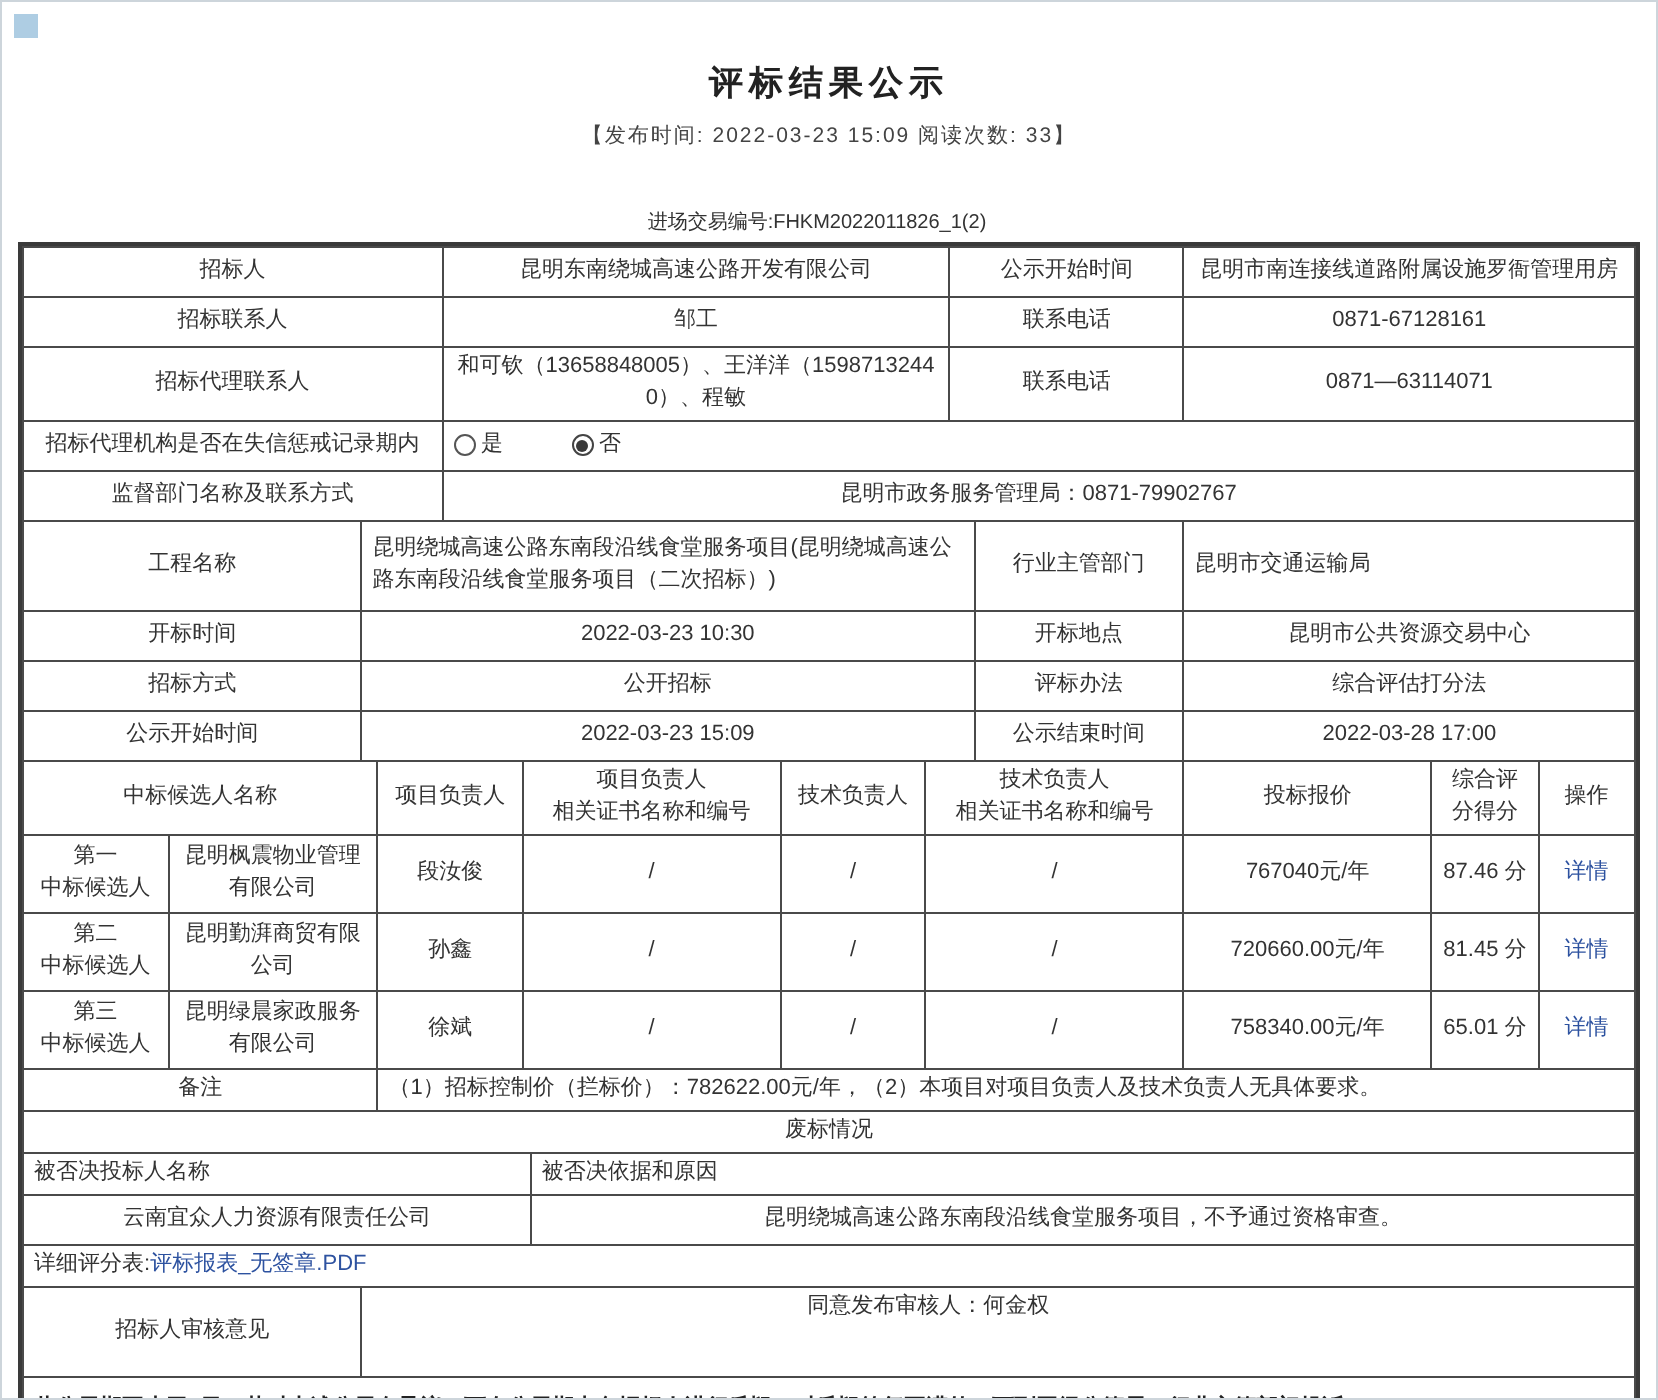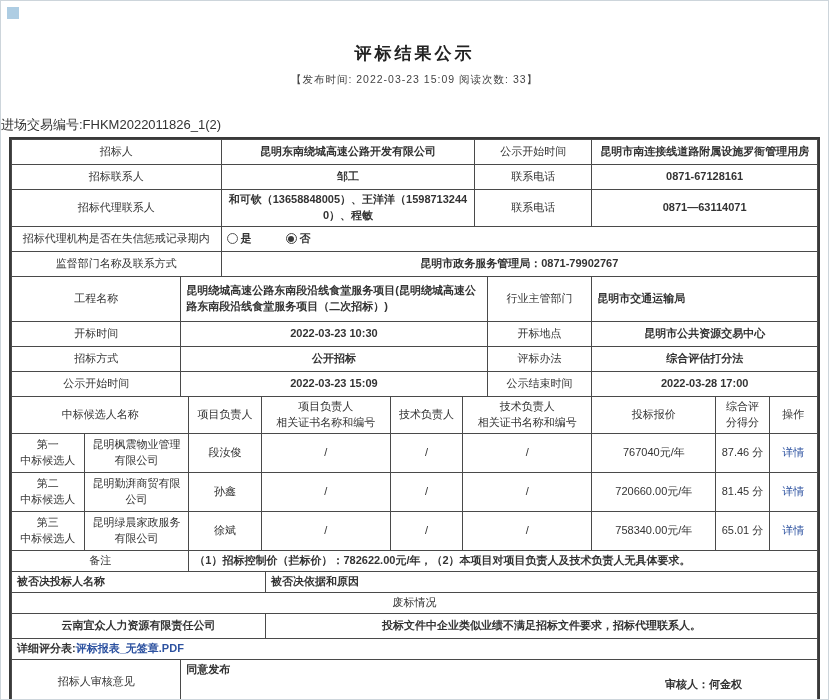--- a/index.html
+++ b/index.html
@@ -21,32 +21,32 @@
     position:absolute;left:6px;top:6px;
     width:12px;height:12px;
     background:#aecde3;
   }
   .page-title{
     text-align:center;
     font-size:17px;
     font-weight:bold;
     color:#222;
     letter-spacing:3px;
-    margin:41px 0 8px 0;
+    margin:29px 0 8px 0;
   }
   .publish-line{
     text-align:center;
     font-size:10.5px;
     color:#444;
     margin-bottom:29px;
     letter-spacing:1px;
   }
   .trade-no{
-    text-align:left;
-    font-size:13px;
+    text-align:center;
+    font-size:10px;
     color:#333;
     margin:0 12px 3px 0;
   }
   .doc{
     margin:0 8px;
     border:2px solid #3a3a3a;
   }
   .doc table{
     width:100%;
     border-collapse:collapse;
@@ -56,21 +56,21 @@
   .doc table:not(:first-child){margin-top:-1px;}
   .doc td{
     border:1px solid #4a4a4a;
     padding:2px 5px;
     vertical-align:middle;
     word-break:break-all;
     line-height:1.45;
   }
   .lbl{text-align:center;color:#333;}
   .lbl-left{text-align:left;padding-left:3px;}
-  .val{text-align:left;font-weight:bold;}
+  .val{text-align:left;}
   .ctr{text-align:center;}
   .h24 td{height:20px;text-align:center;}
   .h44 td{height:40px;}
   .h34 td{height:30px;}
   .h38 td{height:34px;}
   .two-line span{display:block;text-align:center;}
   a.link{
     color:#2d52a0;
     text-decoration:none;
     cursor:pointer;
@@ -92,21 +92,21 @@
     position:absolute;left:1.5px;top:1.5px;
     width:6px;height:6px;
     border-radius:50%;
     background:#3a3a3a;
   }
   .review-cell{
     height:40px;
     vertical-align:top;
   }
   .review-inner{
-    display:flex;flex-direction:column;justify-content:flex-start;height:100%;
+    display:flex;flex-direction:row;justify-content:center;height:100%;
   }
   .reviewer{
     text-align:right;
     padding-right:70px;
     padding-bottom:2px;
   }
   .footer-note td{
     height:28px;
     font-weight:bold;
     color:#222;
@@ -294,29 +294,29 @@
     </tbody>
       </table>
 
     <table>
       <colgroup>
           <col style="width:31.5%">
           <col style="width:68.5%">
         </colgroup>
       <tbody>
           <tr>
+        <td class="ctr" colspan="2">废标情况</td>
+      </tr>
+      <tr>
         <td class="val">被否决投标人名称</td>
         <td class="val">被否决依据和原因</td>
       </tr>
-      <tr>
-        <td class="ctr" colspan="2">废标情况</td>
-      </tr>
       <tr class="h24">
         <td class="val">云南宜众人力资源有限责任公司</td>
-        <td class="val">投标文件中企业类似业绩不满足招标文件要求，招标代理联系人。</td>
+        <td class="val">昆明绕城高速公路东南段沿线食堂服务项目，不予通过资格审查。</td>
       </tr>
       <tr>
         <td class="val" colspan="2">
           <span>详细评分表:</span><a class="link">评标报表_无签章.PDF</a>
         </td>
       </tr>
     </tbody>
       </table>
 
     <table>

